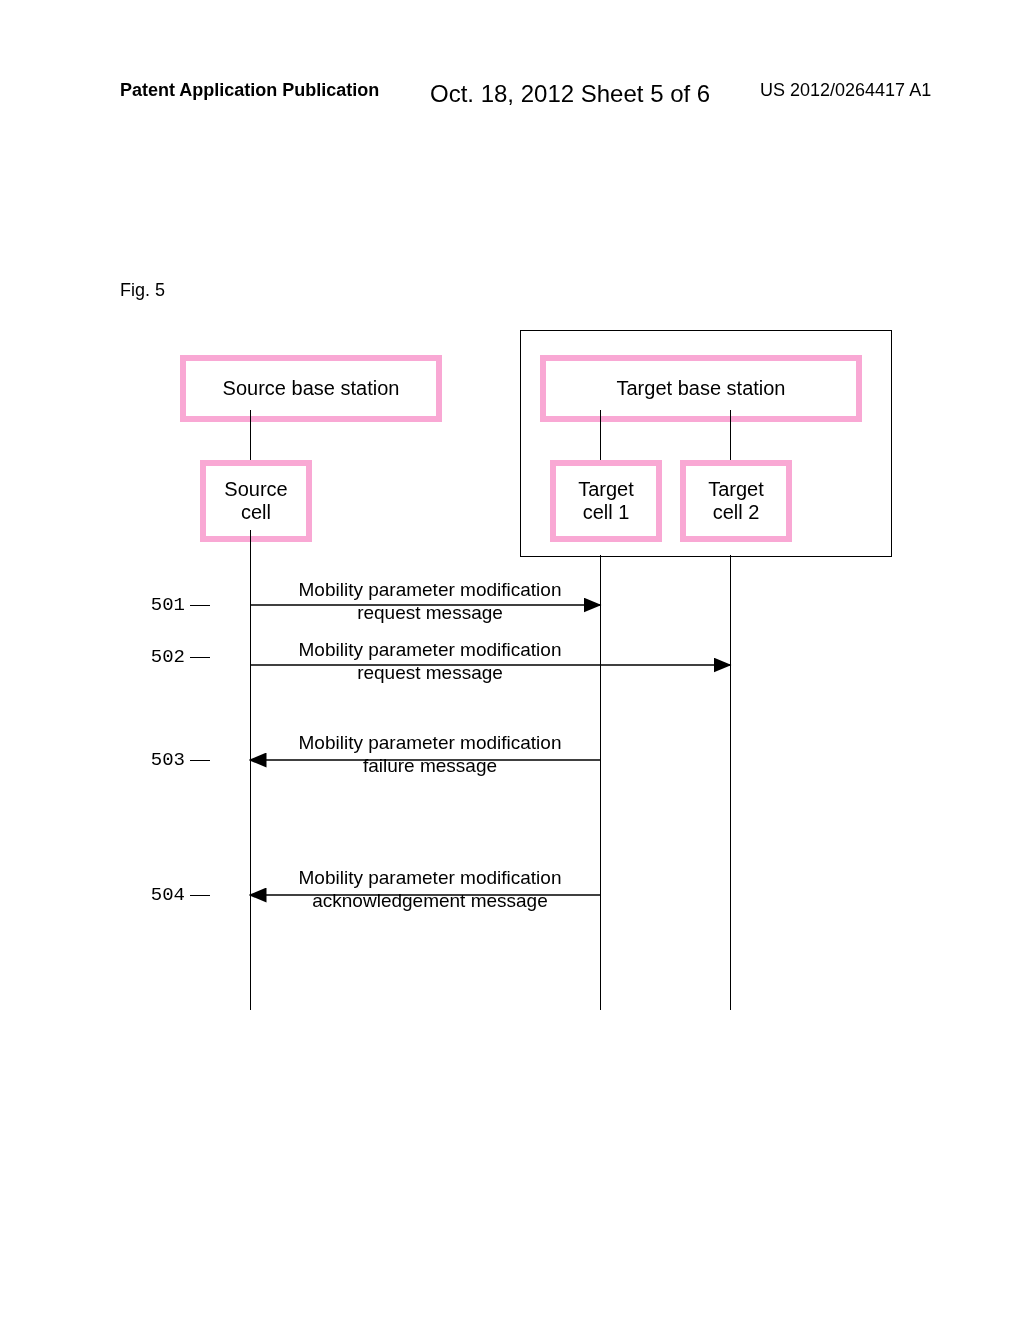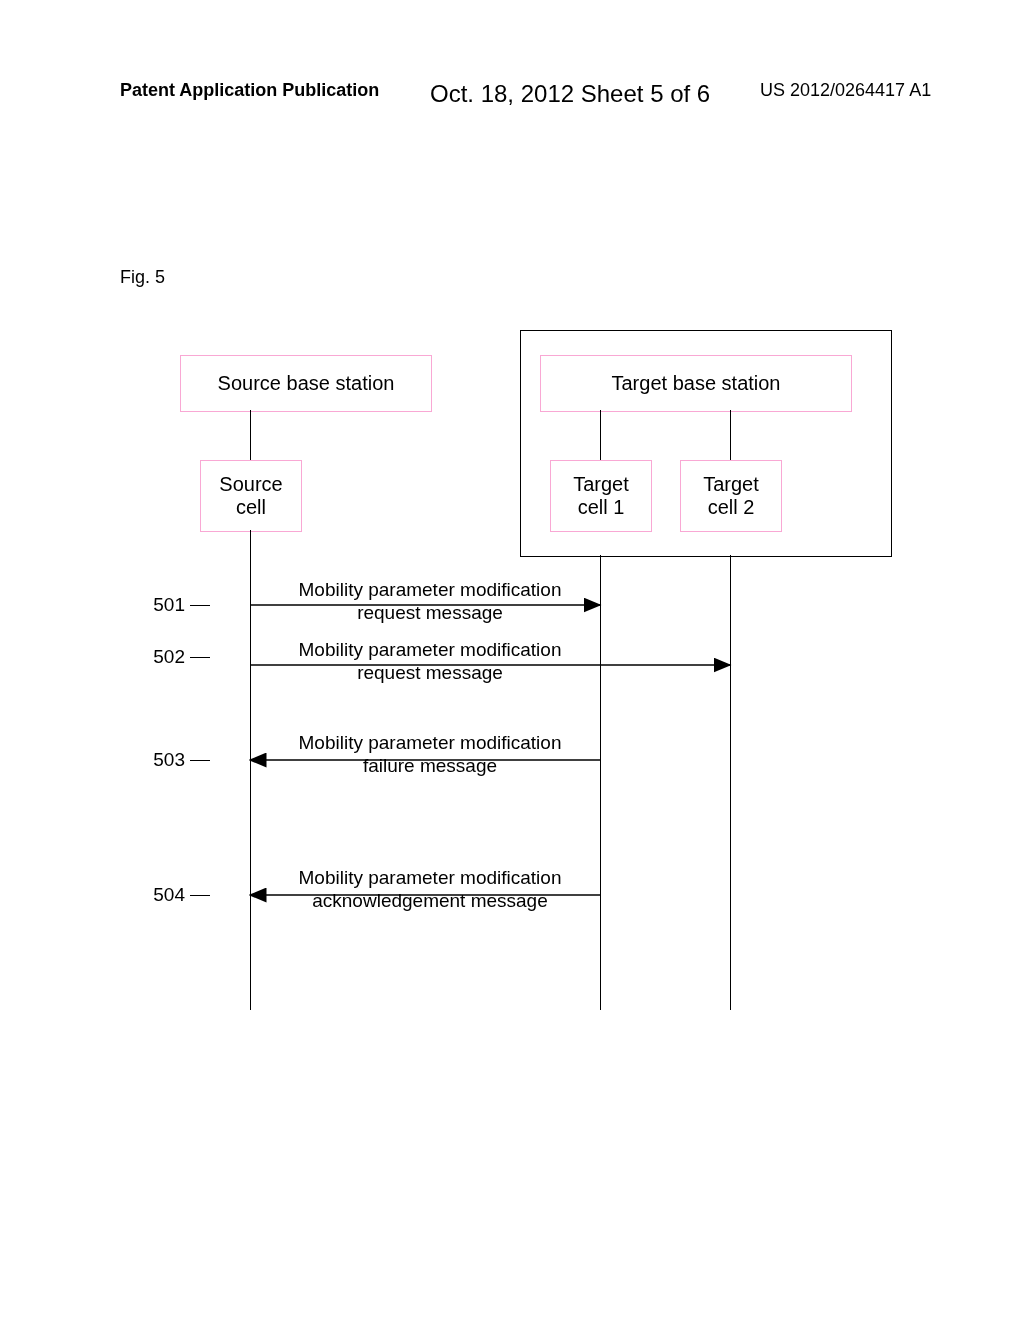--- a/index.html
+++ b/index.html
@@ -35,33 +35,33 @@
     font-size: 24px;
   }
   .header-right {
     position: absolute;
     left: 760px;
     font-size: 18px;
   }
   .figlabel {
     position: absolute;
     left: 120px;
-    top: 267px;
+    top: 280px;
     font-size: 18px;
   }
   .diagram {
     position: absolute;
     left: 120px;
     top: 330px;
     width: 780px;
     height: 700px;
   }
   .box {
     position: absolute;
-    border: 1px solid #f9a8d4;
+    border: 6px solid #f9a8d4;
     background: #fff;
     display: flex;
     align-items: center;
     justify-content: center;
     text-align: center;
     font-size: 20px;
   }
   .lifeline {
     position: absolute;
     width: 0;
@@ -76,20 +76,21 @@
     position: absolute;
     text-align: center;
     font-size: 19px;
     line-height: 1.2;
     margin-top: 24px;
   }
   .stepnum {
     position: absolute;
     font-size: 19px;
     text-align: right;
+    font-family: Liberation Mono, monospace;
   }
   .tick {
     position: absolute;
     width: 20px;
     height: 0;
     border-top: 1px solid #000;
   }
 </style>
 </head>
 <body>

